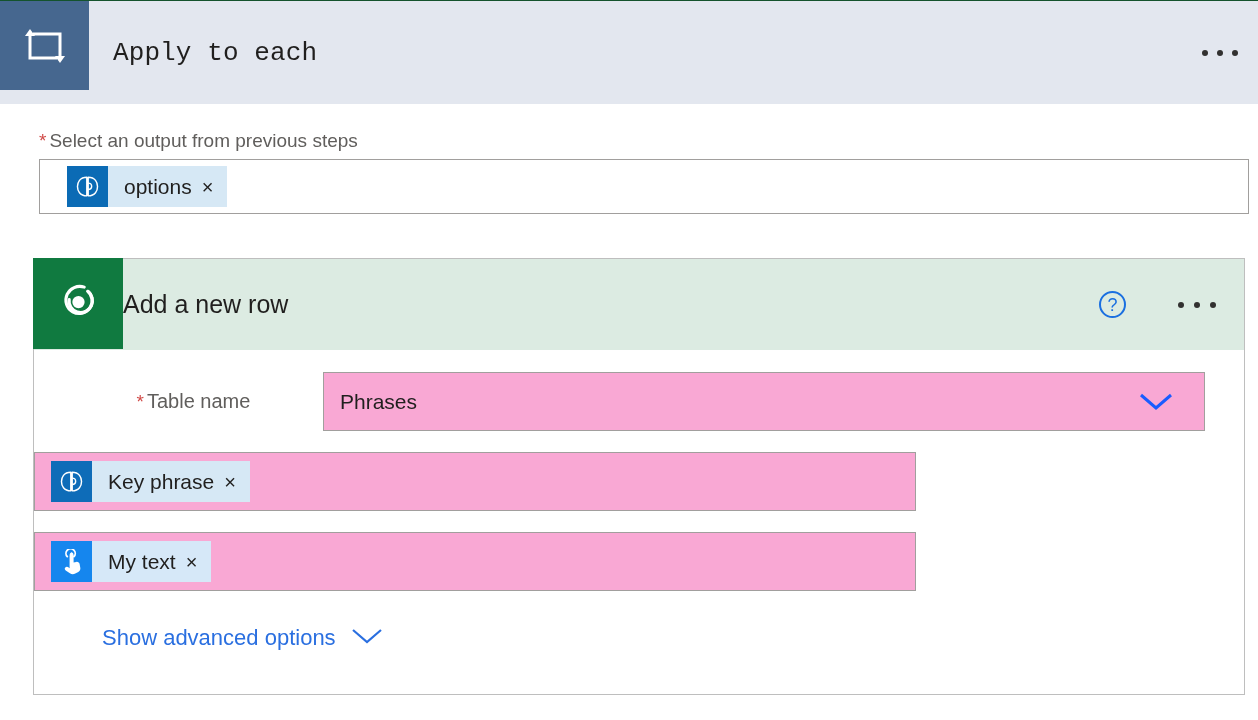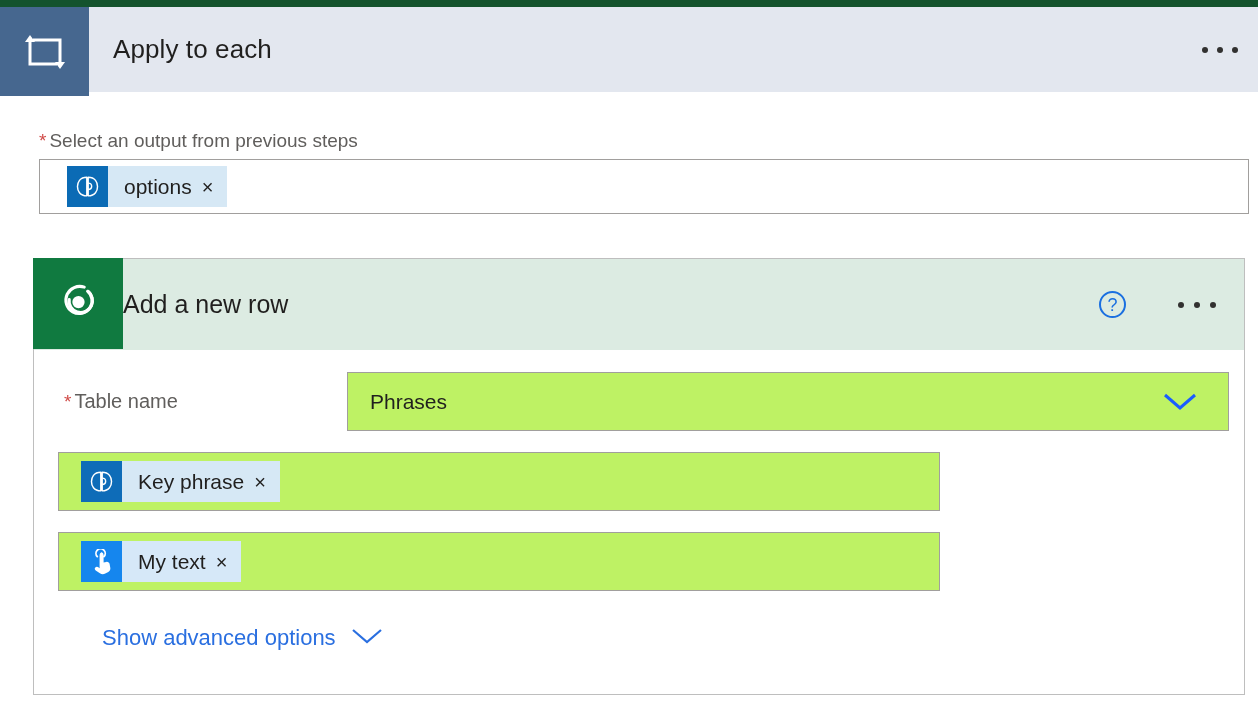--- a/index.html
+++ b/index.html
@@ -16,25 +16,26 @@
     background: #ffffff;
     overflow: hidden;
   }
 
   
   .loop-header {
     position: absolute;
     left: 0;
     top: 0;
     width: 1258px;
-    height: 92px;
+    height: 104px;
     background: #e3e7ef;
-    border-top: 7px solid #14532d;
+    border-top: 1px solid #14532d;
     display: flex;
     align-items: stretch;
+    font-family: Liberation Mono, monospace;
   }
   .loop-icon-box {
     width: 89px;
     height: 89px;
     background: #46678f;
     display: flex;
     align-items: center;
     justify-content: center;
     flex: 0 0 auto;
   }
@@ -191,41 +192,41 @@
     background: #323130;
   }
 
   
   .card-body { padding: 0; }
   .form-row {
     display: flex;
     align-items: center;
     height: 67px;
     margin-top: 13px;
+    text-align: center;
   }
   .form-row:first-child { margin-top: 18px; }
   .form-label {
     width: 289px;
     flex: 0 0 auto;
     padding-left: 30px;
     font-size: 20px;
     color: #605e5c;
     white-space: nowrap;
   }
   .form-control {
     flex: 0 0 auto;
     width: 882px;
     height: 59px;
     border: 1px solid #a19f9d;
-    background: #bef264;
-    display: flex;
-    align-items: center;
-    padding-left: 22px;
+    background: #f9a8d4;
+    display: flex;
+    align-items: center;
+    padding-left: 16px;
     position: relative;
-    margin-left: 24px;
   }
   .control-value {
     font-size: 21px;
     color: #201f1e;
   }
   .chev-blue {
     position: absolute;
     right: 30px;
     top: 50%;
     transform: translateY(-50%);

